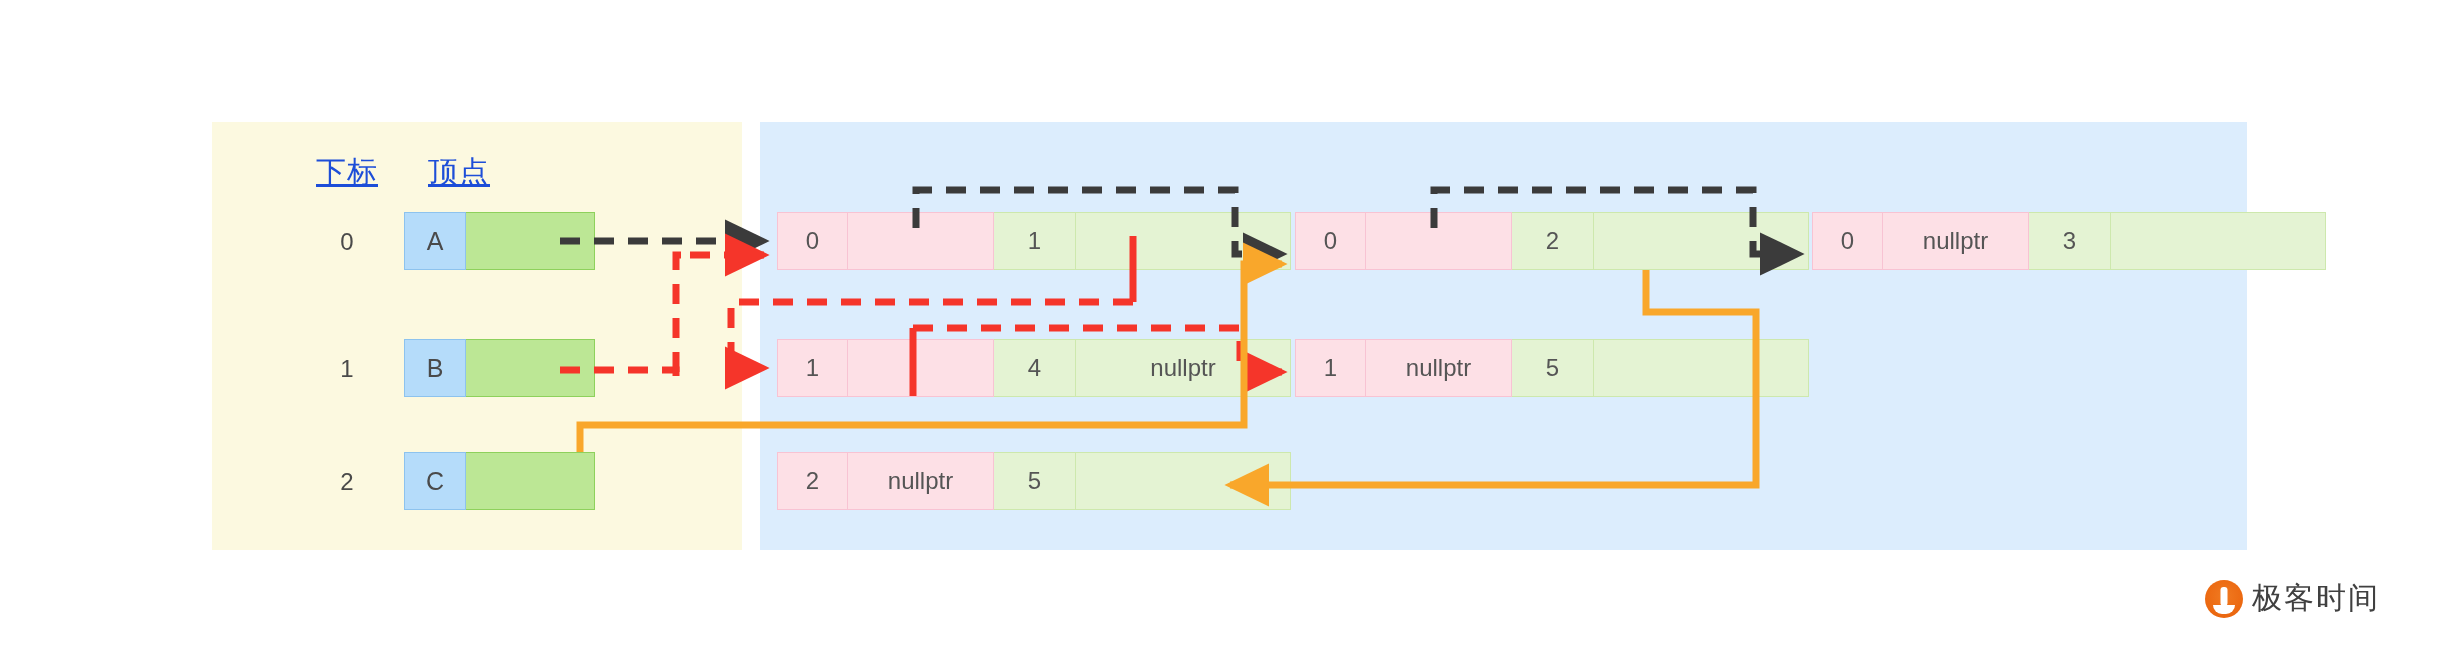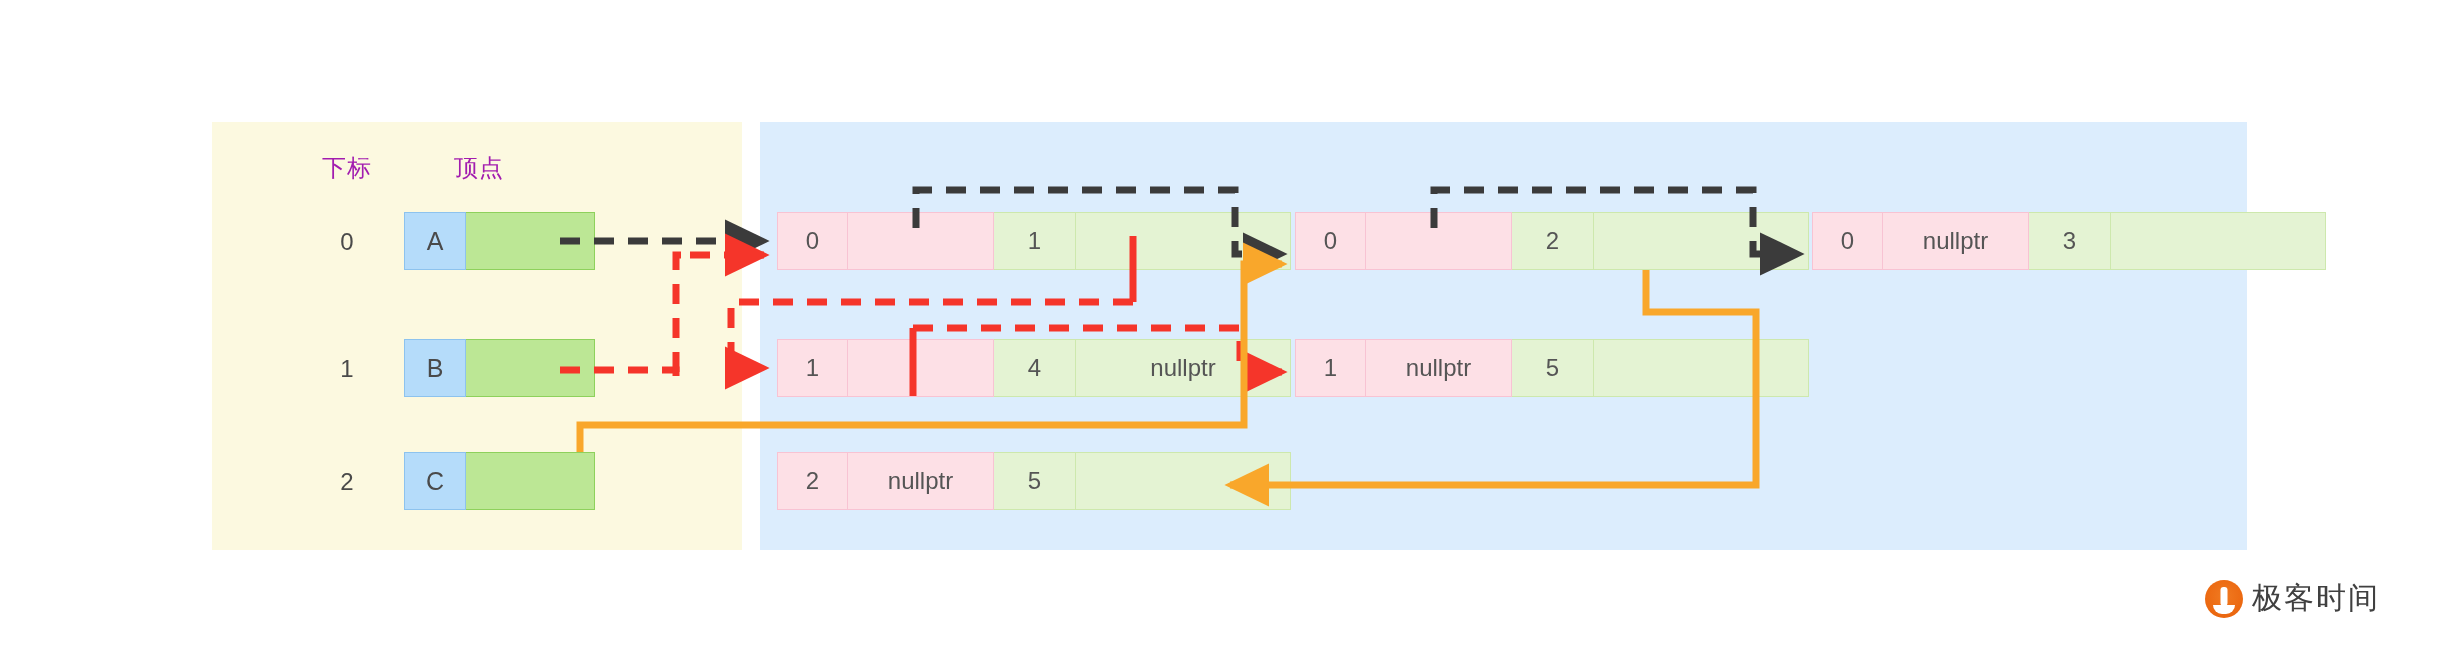--- a/index.html
+++ b/index.html
@@ -5,23 +5,23 @@
   html,body{margin:0;padding:0;background:#ffffff;}
   body{font-family:"Liberation Sans","DejaVu Sans",sans-serif;}
   #stage{position:relative;width:2450px;height:669px;overflow:hidden;background:#fff;}
 
   
   .panel{position:absolute;}
   #panel-left{left:212px;top:122px;width:530px;height:428px;background:#fcf9e0;}
   #panel-right{left:760px;top:122px;width:1487px;height:428px;background:#dcedfd;}
 
   
-  .col-header{position:absolute;color:#a21caf;font-size:24px;letter-spacing:1px;}
+  .col-header{position:absolute;color:#1d4ed8;font-size:30px;letter-spacing:1px;text-decoration:underline;}
   #hdr-index{left:312px;top:152px;width:70px;text-align:center;}
-  #hdr-vertex{left:414px;top:152px;width:90px;text-align:right;}
+  #hdr-vertex{left:414px;top:152px;width:90px;text-align:center;}
 
   
   .index-label{position:absolute;left:312px;width:70px;text-align:center;color:#4a4a4a;font-size:24px;}
 
   
   .vertex-box{position:absolute;display:flex;height:58px;box-sizing:border-box;}
   .vertex-letter{width:62px;background:#b5dcfa;border:1.5px solid #8dc3ee;box-sizing:border-box;
                  display:flex;align-items:center;justify-content:center;color:#4a4a4a;font-size:25px;}
   .vertex-ptr{width:129px;background:#bce795;border:1.5px solid #8ed15c;border-left:none;box-sizing:border-box;}
 

